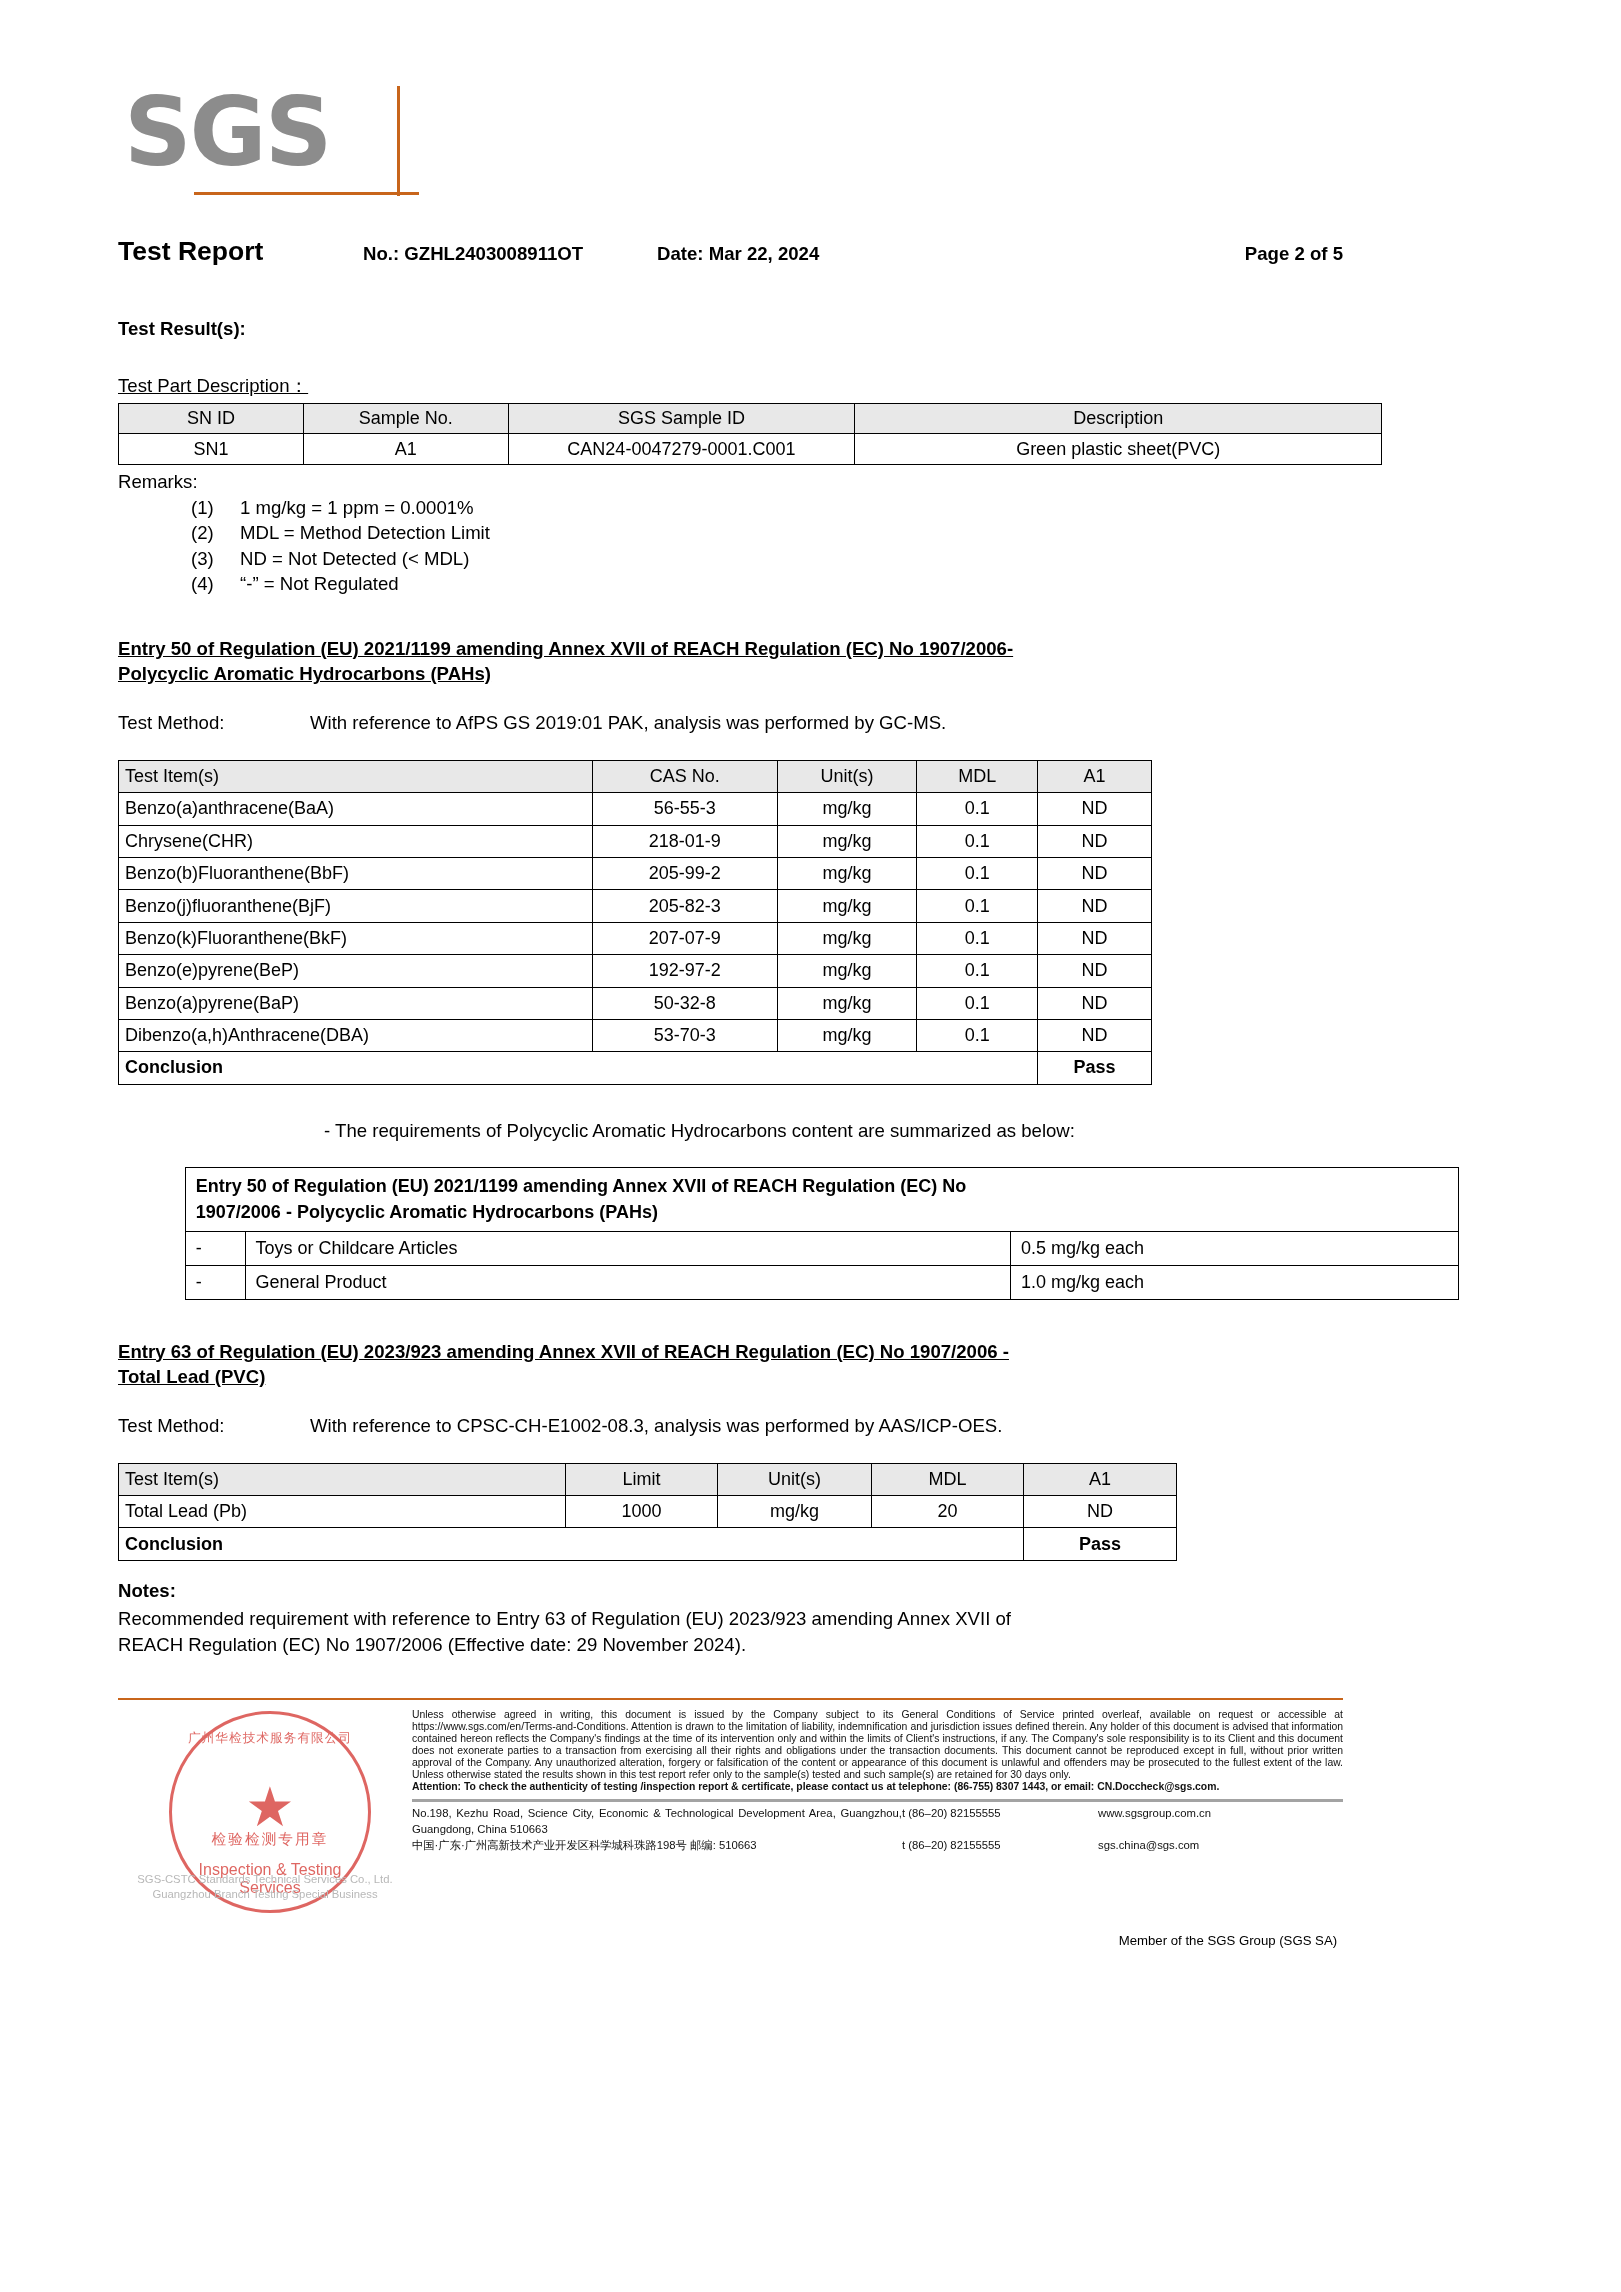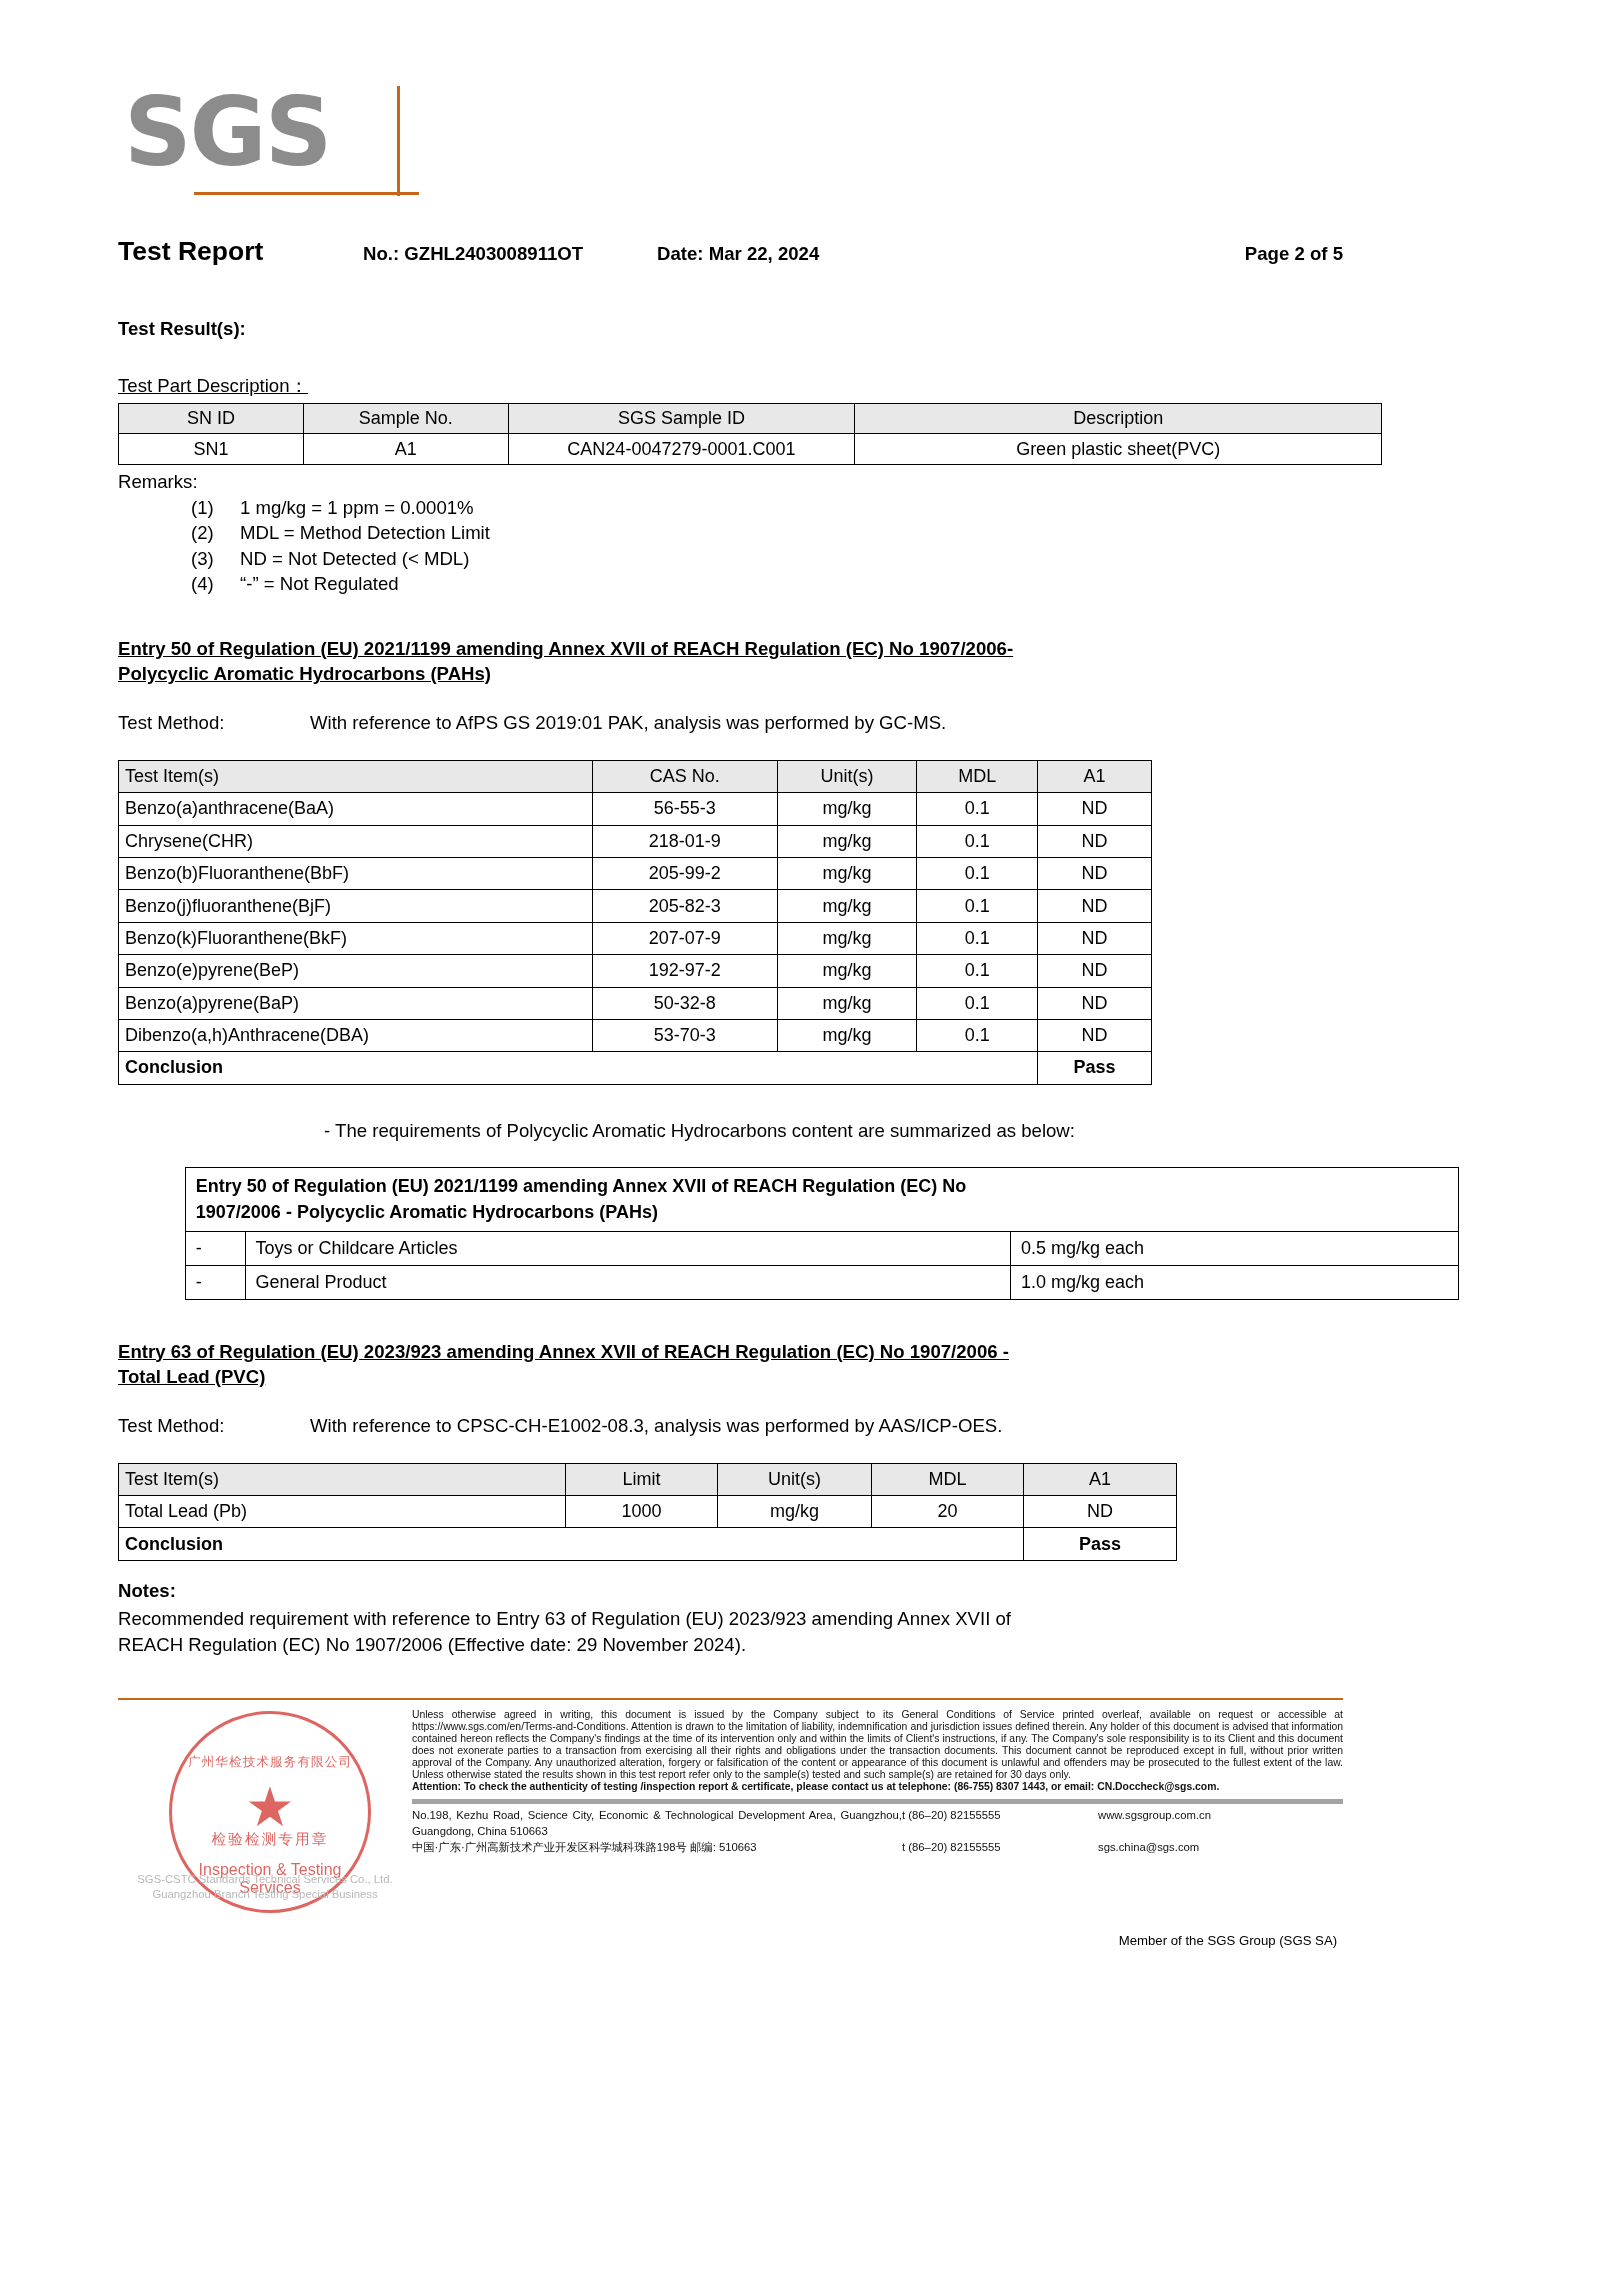--- a/index.html
+++ b/index.html
@@ -182,21 +182,20 @@
     font-size:55px;
     line-height:55px;
   }
   .stamp .cn-top {
     position:absolute;
     left:0; right:0; top:15.7px;
     text-align:center;
     font-size:12.7px;
     color:#d4342e;
     letter-spacing:1px;
-    margin-top:24px;
   }
   .stamp .cn-mid {
     position:absolute;
     left:0; right:0; top:116px;
     text-align:center;
     font-size:14.7px;
     color:#d4342e;
     letter-spacing:2px;
   }
   .stamp .cn-bot {
@@ -219,21 +218,21 @@
     flex:1;
     font-size:10.4px;
     line-height:12px;
     text-align:justify;
     color:#111;
     padding-top:2px;
   }
   .legal .att { font-weight:bold; }
   .addr-box {
     margin-top:5.9px;
-    border-top:5px solid #a3a3a3;
+    border-top:3px solid #a3a3a3;
     padding-top:3.9px;
     font-size:11.3px;
     line-height:15.7px;
   }
   .addr-row { display:flex; }
   .addr-row .a1 { width:490px; }
   .addr-row .a2 { width:196px; }
   .addr-row .a3 { flex:1; }
   .member {
     text-align:right;

